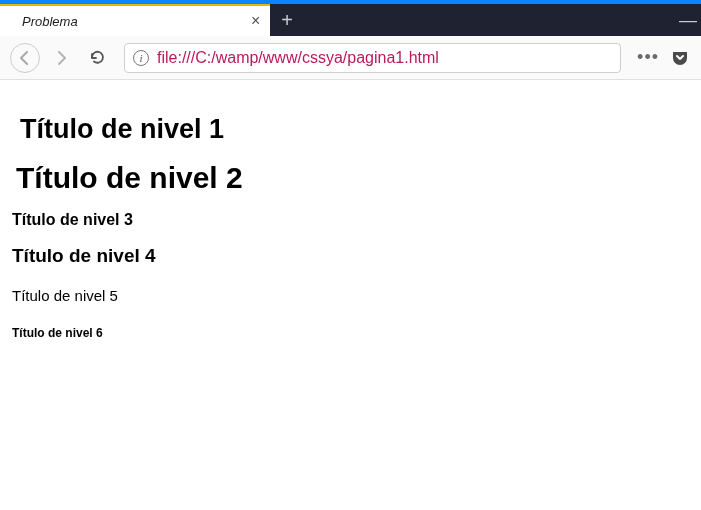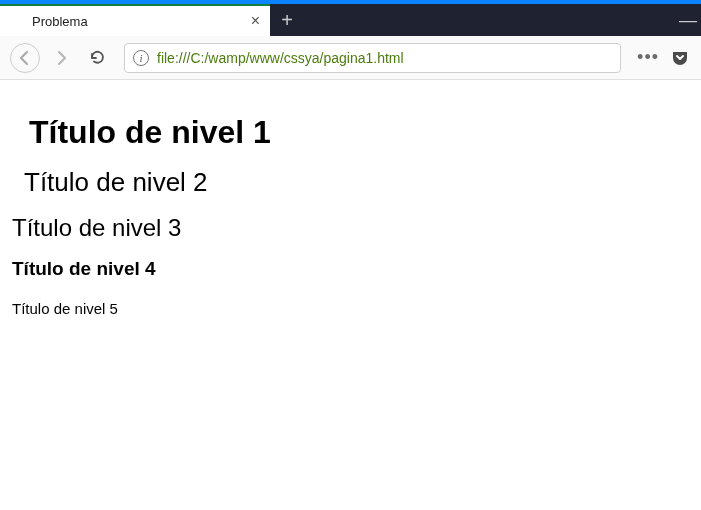--- a/index.html
+++ b/index.html
@@ -17,24 +17,25 @@
     .titlebar {
       height: 32px;
       background: #1f2331;
       display: flex;
       align-items: stretch;
     }
     .tab {
       background: #fff;
       display: flex;
       align-items: center;
-      padding: 0 10px 0 32px;
+      padding: 0 10px 0 22px;
       gap: 10px;
       min-width: 270px;
-      border-top: 2px solid #15803d;
+      border-top: 2px solid #eab308;
+      font-style: italic;
     }
     .tab-title {
       font-family: "Segoe UI", Tahoma, sans-serif;
       font-size: 13px;
       color: #222;
       flex: 1;
     }
     .tab-close {
       font-size: 16px;
       color: #555;
@@ -96,45 +97,45 @@
       display: flex;
       align-items: center;
       justify-content: center;
       font-size: 11px;
       color: #555;
       font-family: Georgia, serif;
       font-style: italic;
     }
     .url-text {
       font-family: "Segoe UI", Tahoma, sans-serif;
-      font-size: 14px;
-      color: #4d7c0f;
+      font-size: 16px;
+      color: #be185d;
       flex: 1;
     }
     .more-dots {
       color: #6b6b6b;
       font-size: 18px;
       letter-spacing: 1px;
       padding: 0 4px;
       cursor: pointer;
     }
     .shield {
       width: 22px;
       height: 22px;
       display: flex;
       align-items: center;
       justify-content: center;
       cursor: pointer;
     }
     .content {
       padding: 18px 12px;
     }
-    .content h1 { font-size: 32px; margin: 16px 17px; font-weight: bold; }
-    .content h2 { font-size: 26px; margin: 16px 12px; font-weight: normal; }
-    .content h3 { font-size: 24px; margin: 16px 0; font-weight: normal; }
+    .content h1 { font-size: 27px; margin: 16px 8px; font-weight: bold; }
+    .content h2 { font-size: 30px; margin: 16px 4px; font-weight: bold; }
+    .content h3 { font-size: 16px; margin: 16px 0; font-weight: bold; }
     .content h4 { font-size: 19px; margin: 4px 0; font-weight: bold; }
     .content h5 { font-size: 15px; margin: 20px 0; font-weight: normal; }
     .content h6 { font-size: 12px; margin: 22px 0; font-weight: bold; }
     .titlebar-right {
       margin-left: auto;
       display: flex;
       align-items: center;
       padding-right: 4px;
       color: #ccc;
       font-size: 18px;
@@ -183,13 +184,14 @@
       </svg>
   </div>
 </div>
 
 <div class="content">
   <h1>Título de nivel 1</h1>
   <h2>Título de nivel 2</h2>
   <h3>Título de nivel 3</h3>
   <h4>Título de nivel 4</h4>
   <h5>Título de nivel 5</h5>
+  <h6>Título de nivel 6</h6>
 </div>
 
 </body></html>

